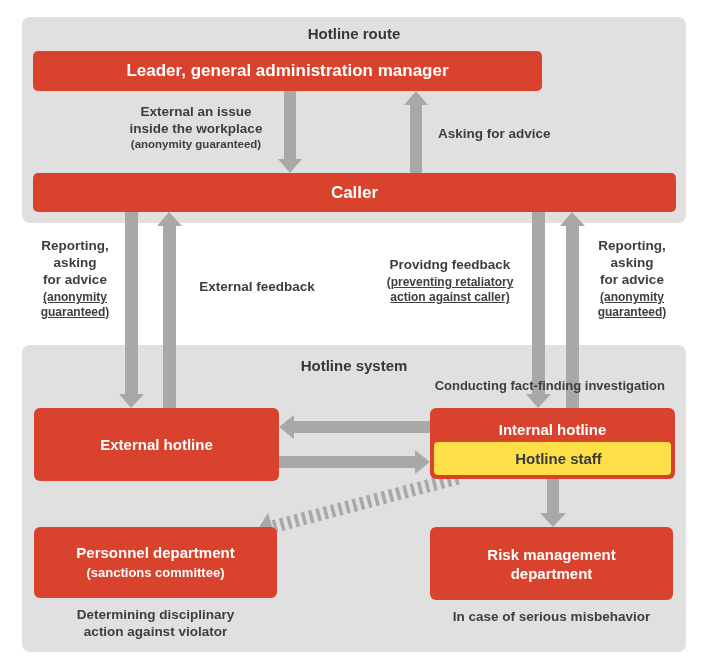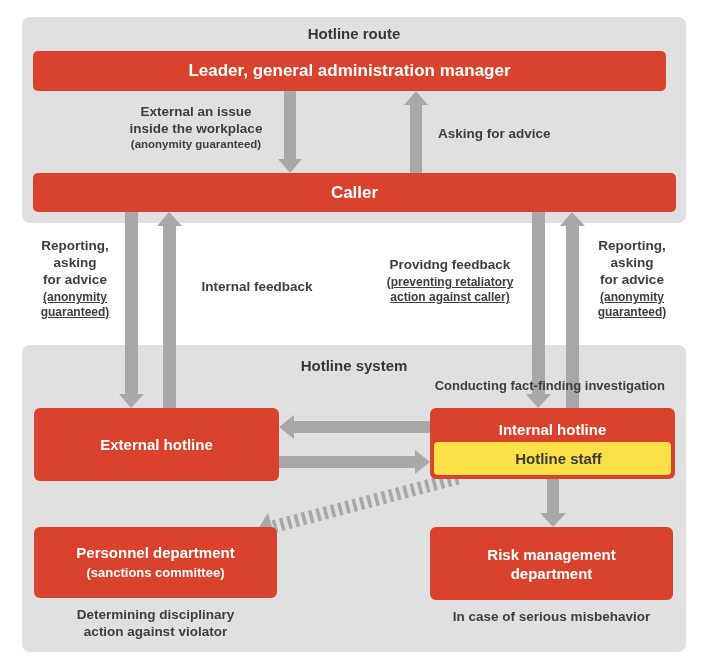--- a/index.html
+++ b/index.html
@@ -87,21 +87,21 @@
 
       <g>
         <line x1="458" y1="478" x2="272" y2="527" stroke="#a9a8a8" stroke-width="13" stroke-dasharray="3.5 4"></line>
         <polygon points="256,532 268,513 276,540"></polygon>
       </g>
     </g>
   </svg>
 
   <div class="section-title" style="left:22px;top:25px;width:664px;">Hotline route</div>
 
-  <div class="redbox bigbox" style="left:33px;top:51px;width:633px;height:40px;">
+  <div class="redbox bigbox" style="left:33px;top:51px;width:509px;height:40px;">
     <span>Leader, general administration manager</span>
   </div>
 
   <div class="lbl" style="left:96px;top:103px;width:200px;">
     <span>External an issue</span><br>
     <span>inside the workplace</span>
     <span class="note">(anonymity guaranteed)</span>
   </div>
 
   <div class="lbl" style="left:438px;top:125px;width:160px;text-align:left;">Asking for advice</div>
@@ -111,21 +111,21 @@
   </div>
 
   <div class="midlbl" style="left:20px;top:237px;width:110px;">
     <span>Reporting,</span><br>
     <span>asking</span><br>
     <span>for advice</span>
     <span class="note" style="margin-top:2px;">(anonymity</span>
     <span class="note">guaranteed)</span>
   </div>
 
-  <div class="midlbl" style="left:180px;top:278px;width:154px;">Internal feedback</div>
+  <div class="midlbl" style="left:180px;top:278px;width:154px;">External feedback</div>
 
   <div class="midlbl" style="left:370px;top:256px;width:160px;">
     <span>Providng feedback</span>
     <span class="note" style="margin-top:2px;">(preventing retaliatory</span>
     <span class="note">action against caller)</span>
   </div>
 
   <div class="midlbl" style="left:577px;top:237px;width:110px;">
     <span>Reporting,</span><br>
     <span>asking</span><br>

